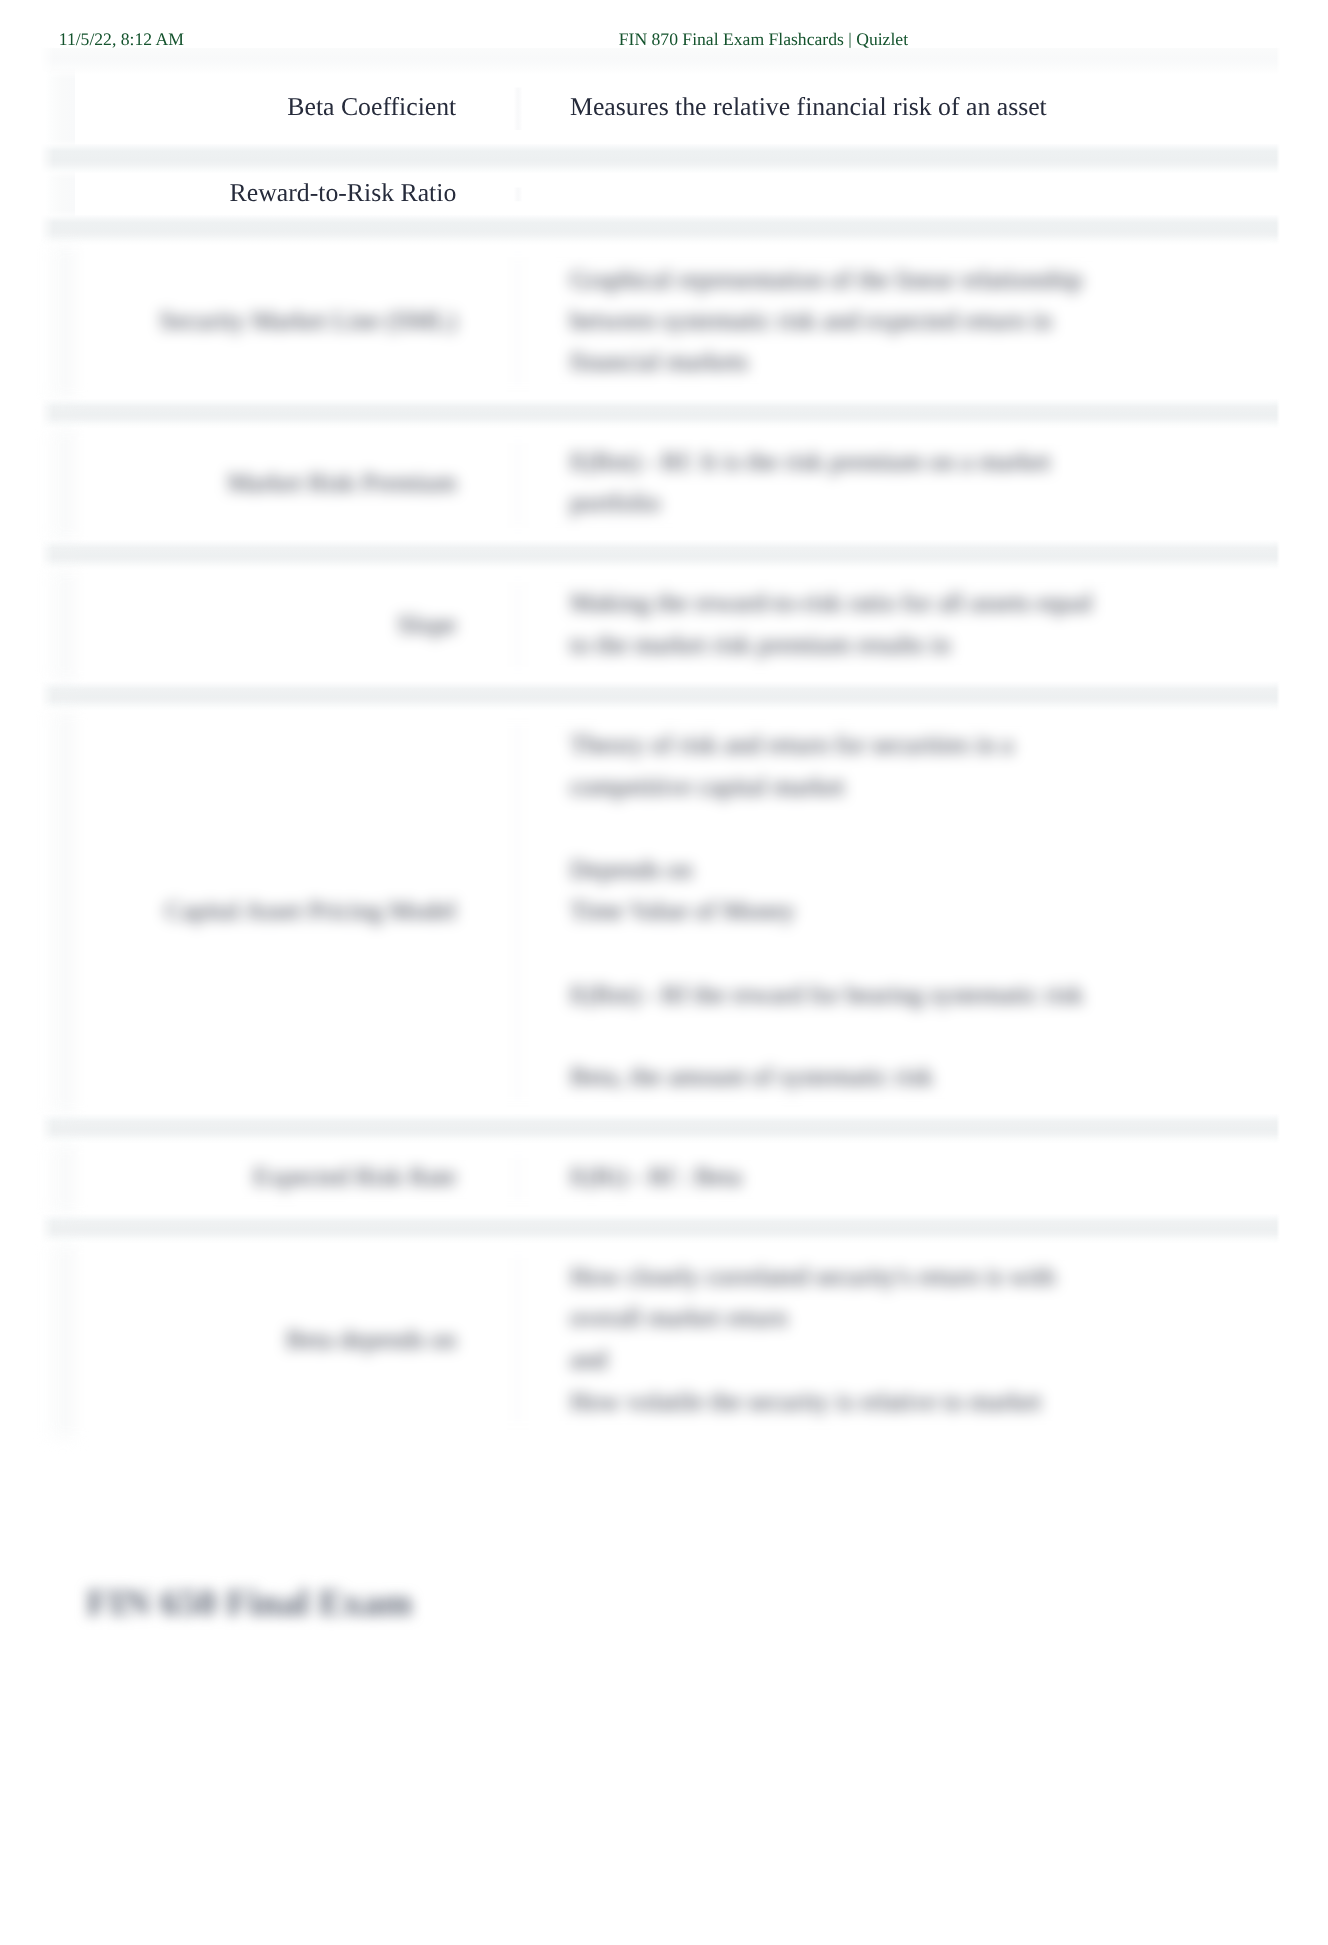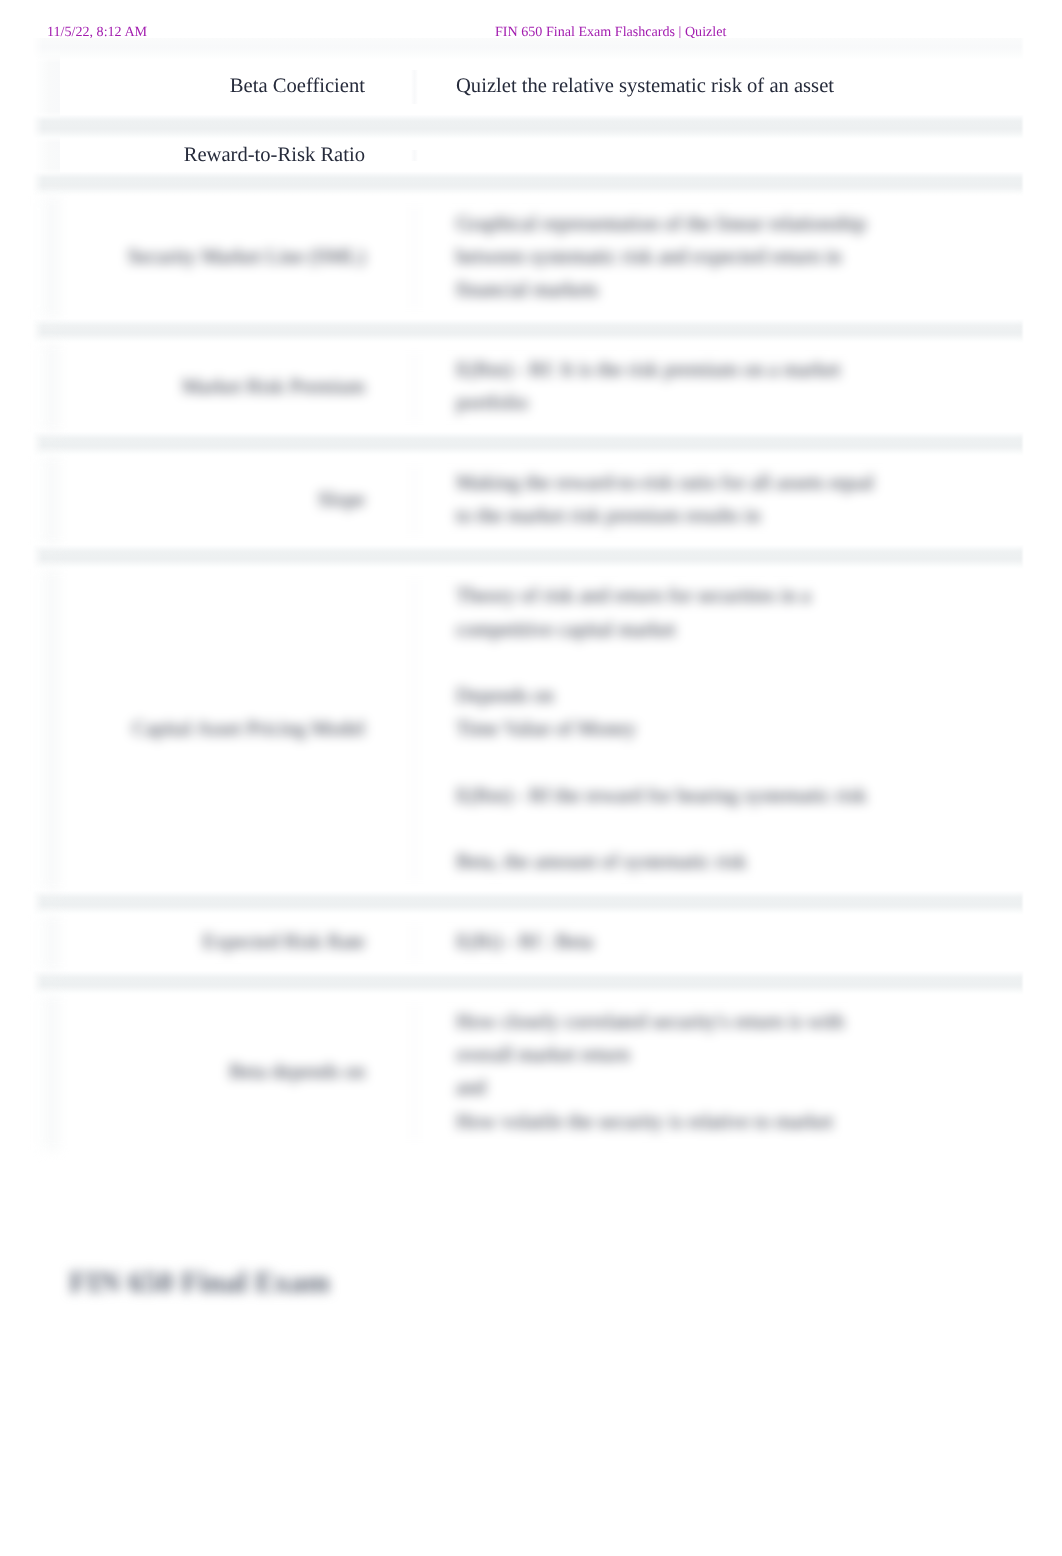--- a/index.html
+++ b/index.html
@@ -1,20 +1,20 @@
 <!DOCTYPE html>
 <html><head>
 <meta charset="utf-8">
 <style>
   html,body{margin:0;padding:0;}
   *{-webkit-font-smoothing:antialiased;text-rendering:geometricPrecision;}
   body{width:1062px;height:1556px;background:#ffffff;font-family:"Liberation Serif","DejaVu Serif",serif;overflow:hidden;}
   .page{position:relative;width:1062px;height:1556px;background:#fff;
         will-change:transform;transform:translateZ(0);}
-  .prt-head{position:absolute;top:22px;left:0;width:1062px;height:20px;font-size:14.1px;color:#a21caf;line-height:20px;}
+  .prt-head{position:absolute;top:22px;left:0;width:1062px;height:20px;font-size:14.1px;color:#14532d;line-height:20px;}
   .prt-head .date{position:absolute;left:47px;top:0;}
   .prt-head .title{position:absolute;left:495px;top:0;}
   .cards{position:absolute;left:0;top:59px;width:1062px;}
   .card{position:relative;background:#fff;margin:0 38px 0 60px;display:flex;z-index:2;}
   .card::before{content:"";position:absolute;left:-24px;top:-5px;bottom:-5px;width:24px;z-index:-1;
      background:linear-gradient(to right,rgba(255,255,255,0) 0%,#fcfdfd 20%,#f9fafa 55%,#f8f9fa 100%);
      -webkit-mask-image:linear-gradient(to bottom,rgba(0,0,0,0) 0px,rgba(0,0,0,1) 9px,rgba(0,0,0,1) calc(100% - 9px),rgba(0,0,0,0) 100%);
      mask-image:linear-gradient(to bottom,rgba(0,0,0,0) 0px,rgba(0,0,0,1) 9px,rgba(0,0,0,1) calc(100% - 9px),rgba(0,0,0,0) 100%);}
 
   .term{width:354px;display:flex;align-items:center;justify-content:flex-start;box-sizing:border-box;}
@@ -34,30 +34,30 @@
      mask-image:linear-gradient(to right,rgba(0,0,0,0) 0px,rgba(0,0,0,1) 11px,rgba(0,0,0,1) calc(100% - 3px),rgba(0,0,0,0) 100%);}
   .blur{filter:blur(5.4px);opacity:.94;}
   .bottom-title{position:absolute;left:69px;top:1266px;font-size:30px;font-weight:bold;color:#5f6675;filter:blur(5.2px);}
 </style>
 </head>
 <body>
 
 <div class="page">
   <div class="prt-head">
     <span class="date">11/5/22, 8:12 AM</span>
-    <span class="title">FIN 650 Final Exam Flashcards | Quizlet</span>
+    <span class="title">FIN 870 Final Exam Flashcards | Quizlet</span>
   </div>
   <div class="topband"></div>
   <div class="cards" id="cards">
       <div class="card">
         <div class="term">
           <span>Beta Coefficient</span>
         </div>
         <div class="sep"></div>
-        <div class="def"><span>Quizlet the relative systematic risk of an asset</span></div>
+        <div class="def"><span>Measures the relative financial risk of an asset</span></div>
       </div>
       <div class="gap"></div>
       <div class="card">
         <div class="term">
           <span>Reward-to-Risk Ratio</span>
         </div>
         <div class="sep"></div>
       </div>
       <div class="gap"></div>
       <div class="card blur">

